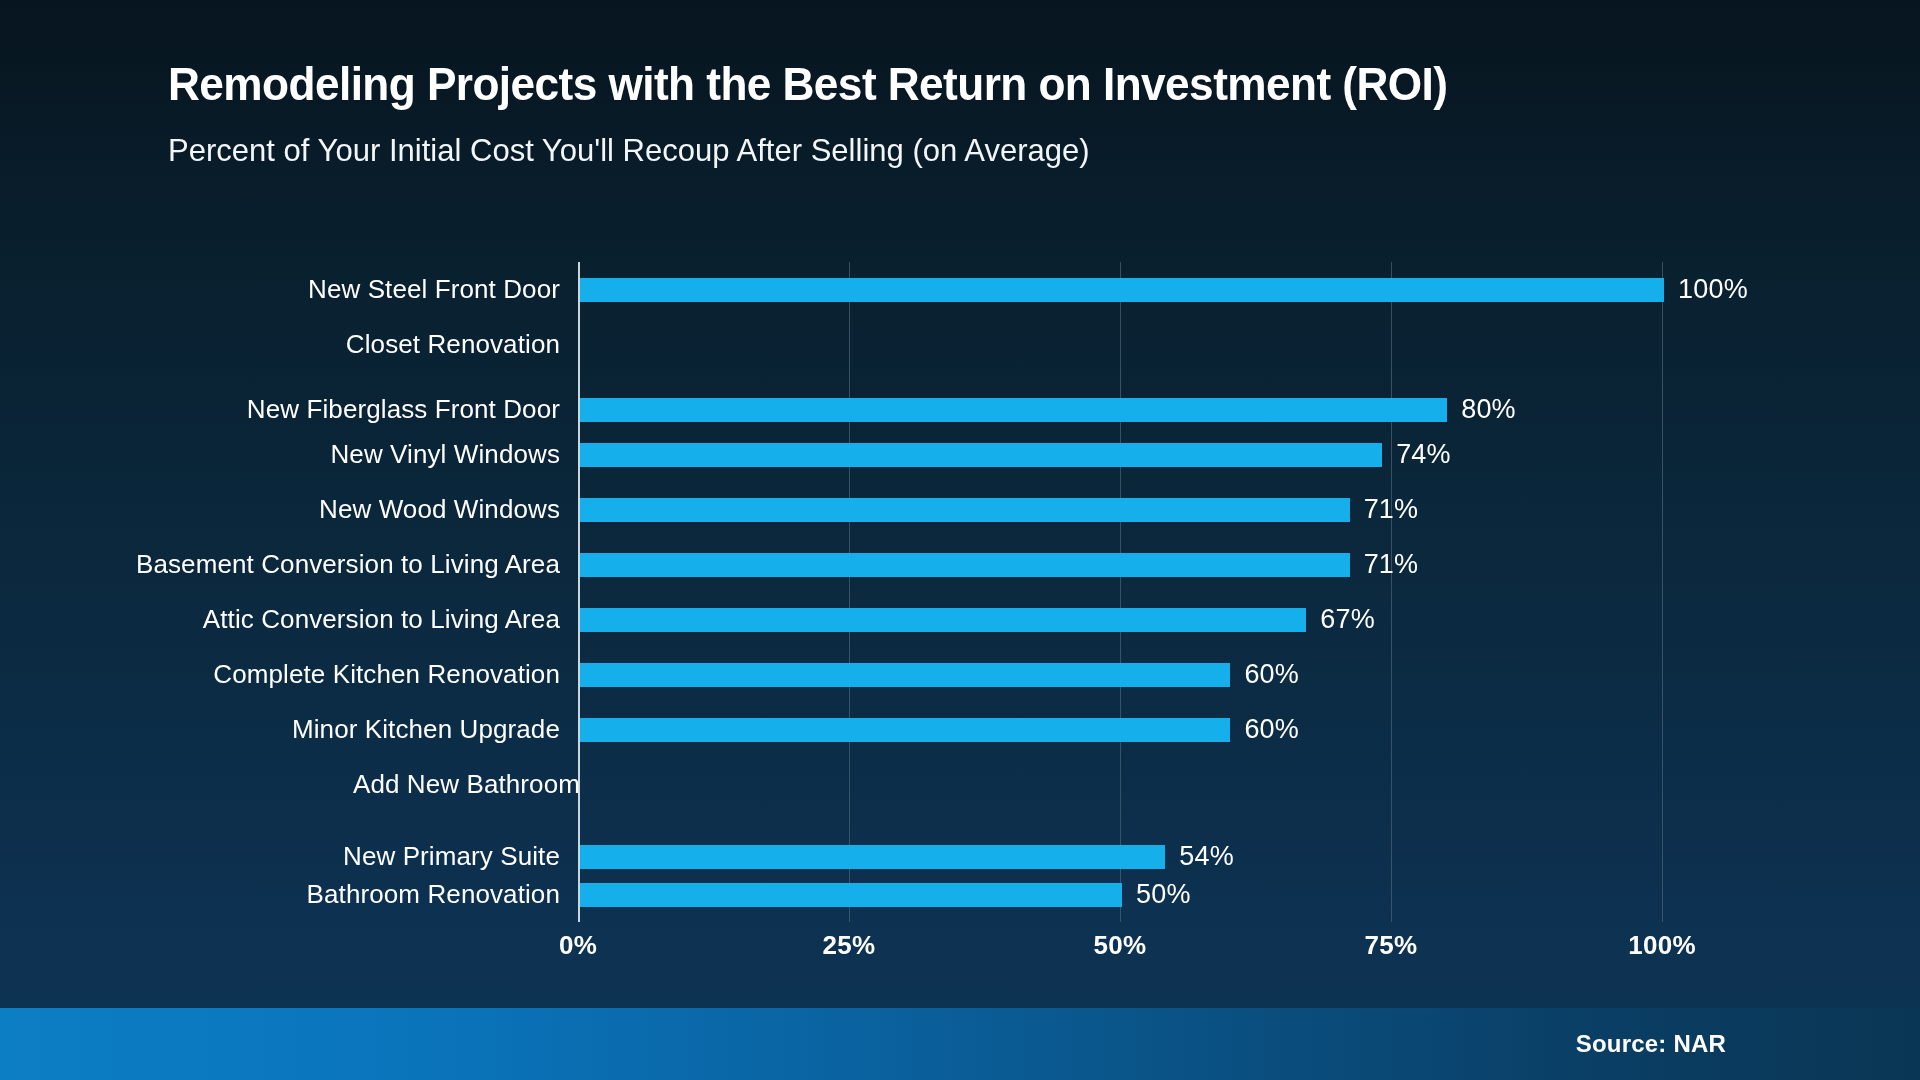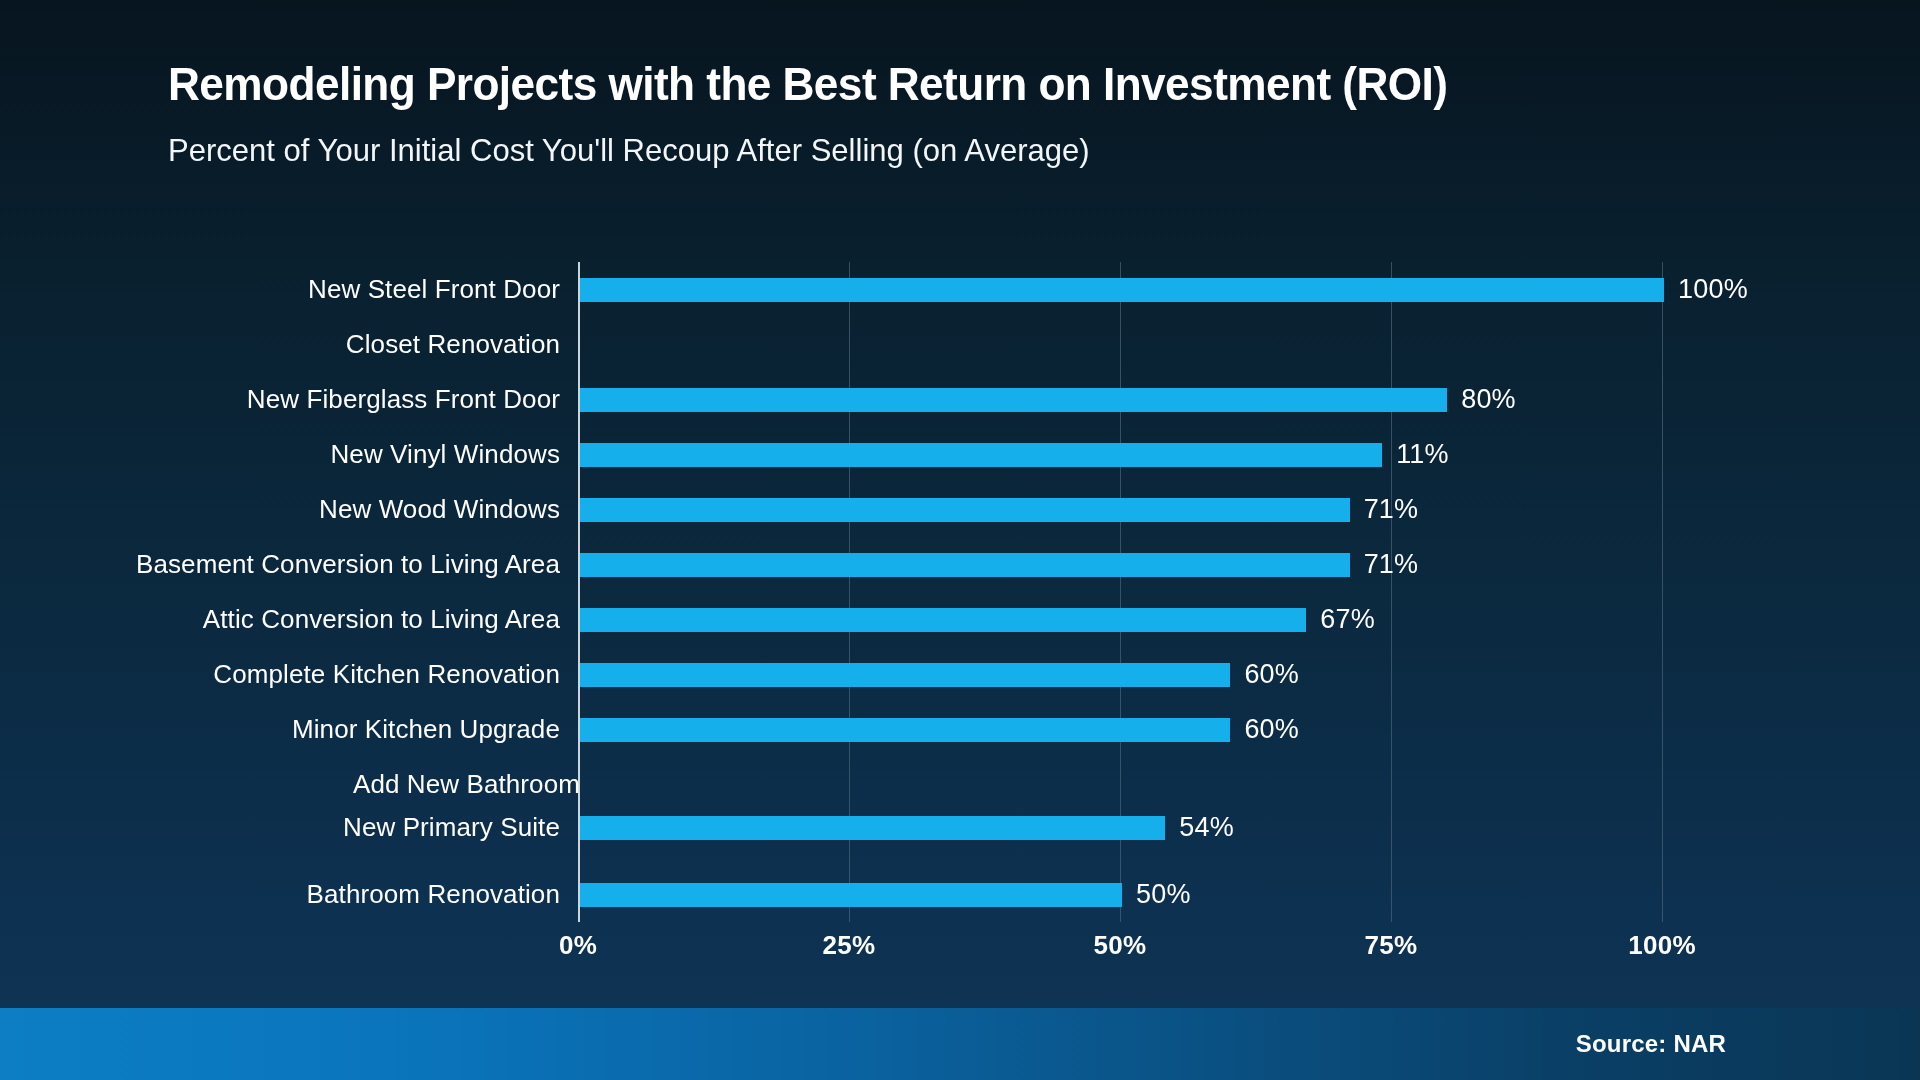--- a/index.html
+++ b/index.html
@@ -150,32 +150,32 @@
       <div class="row" style="top: 0px;">
         <div class="cat-label">New Steel Front Door</div>
         <div class="bar-wrap">
           <div class="bar" style="width: 1084px; background: rgb(21, 176, 236);"></div>
           <div class="bar-value">100%</div>
         </div>
       </div>
       <div class="row" style="top: 55px;">
         <div class="cat-label">Closet Renovation</div>
       </div>
-      <div class="row" style="top: 110px;">
+      <div class="row" style="top: 120px;">
         <div class="cat-label">New Fiberglass Front Door</div>
         <div class="bar-wrap">
           <div class="bar" style="width: 867.2px; background: rgb(21, 176, 236);"></div>
           <div class="bar-value">80%</div>
         </div>
       </div>
       <div class="row" style="top: 165px;">
         <div class="cat-label">New Vinyl Windows</div>
         <div class="bar-wrap">
           <div class="bar" style="width: 802.16px; background: rgb(21, 176, 236);"></div>
-          <div class="bar-value">11%</div>
+          <div class="bar-value">74%</div>
         </div>
       </div>
       <div class="row" style="top: 220px;">
         <div class="cat-label">New Wood Windows</div>
         <div class="bar-wrap">
           <div class="bar" style="width: 769.64px; background: rgb(21, 176, 236);"></div>
           <div class="bar-value">71%</div>
         </div>
       </div>
       <div class="row" style="top: 275px;">
@@ -202,21 +202,21 @@
       <div class="row" style="top: 440px;">
         <div class="cat-label">Minor Kitchen Upgrade</div>
         <div class="bar-wrap">
           <div class="bar" style="width: 650.4px; background: rgb(21, 176, 236);"></div>
           <div class="bar-value">60%</div>
         </div>
       </div>
       <div class="row" style="top: 495px; margin-left: 20px;">
         <div class="cat-label">Add New Bathroom</div>
       </div>
-      <div class="row" style="top: 538px;">
+      <div class="row" style="top: 567px;">
         <div class="cat-label">New Primary Suite</div>
         <div class="bar-wrap">
           <div class="bar" style="width: 585.36px; background: rgb(21, 176, 236);"></div>
           <div class="bar-value">54%</div>
         </div>
       </div>
       <div class="row" style="top: 605px;">
         <div class="cat-label">Bathroom Renovation</div>
         <div class="bar-wrap">
           <div class="bar" style="width: 542px; background: rgb(21, 176, 236);"></div>

